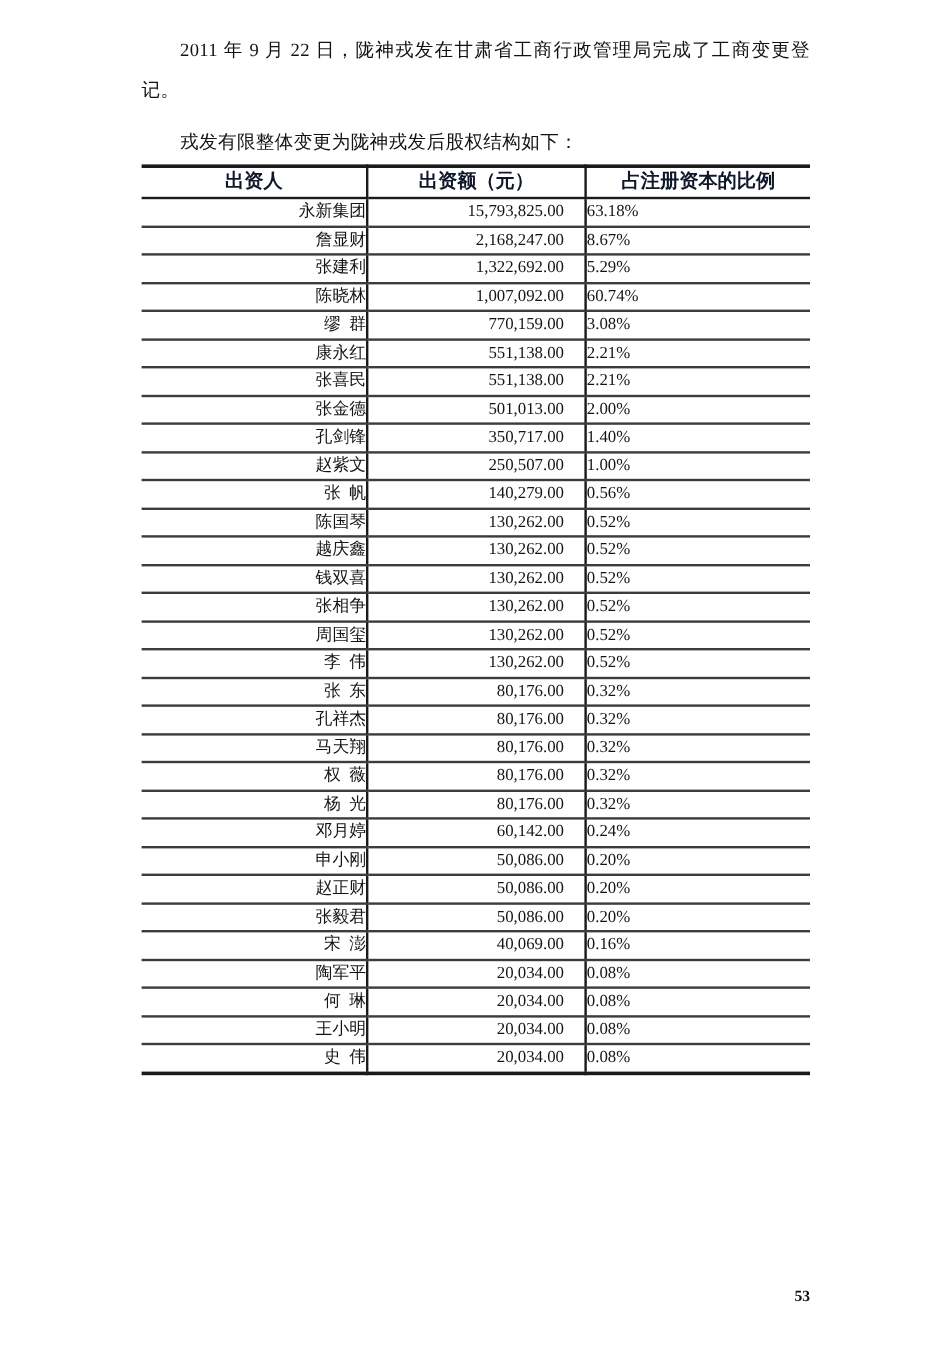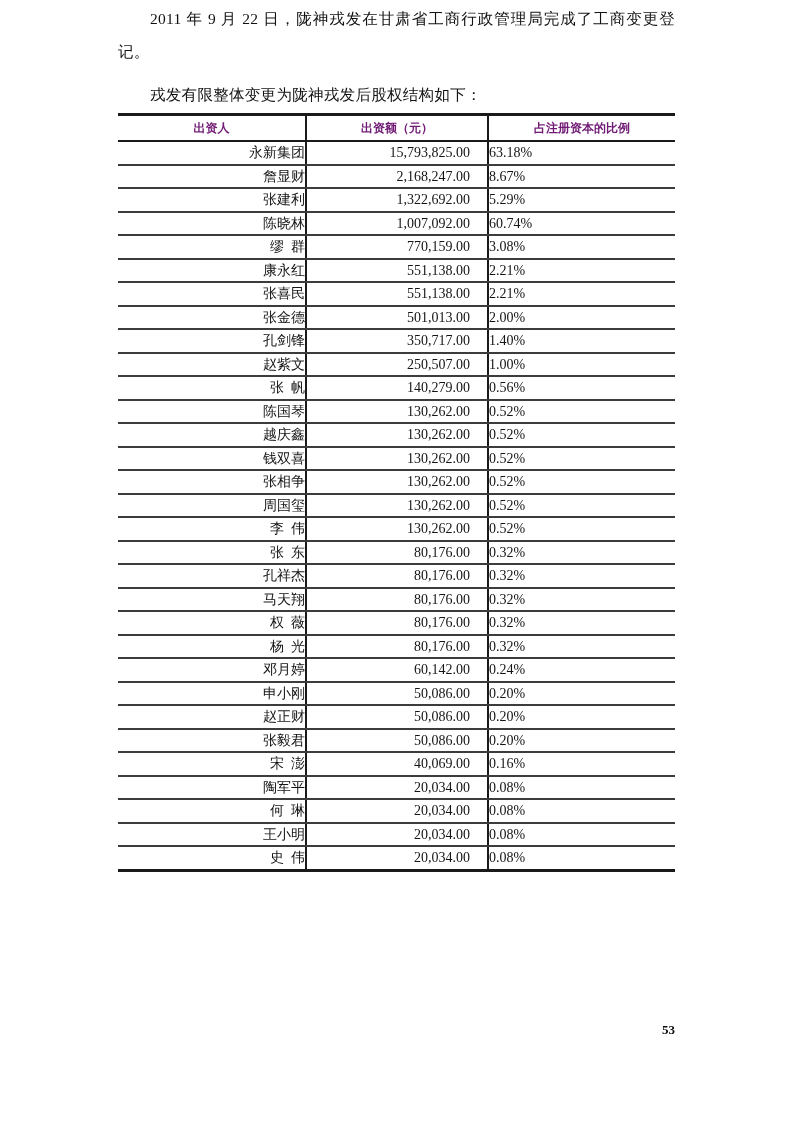--- a/index.html
+++ b/index.html
@@ -24,45 +24,45 @@
   }
   p.body-text {
     font-size: 15.5px;
     line-height: 33px;
     text-align: justify;
     letter-spacing: 0.3px;
     margin: 0;
     color: #121212;
   }
   p.p-first { margin-top: 91px; }
-  p.p-second { margin-top: 2px; }
+  p.p-second { margin-top: 26px; }
   p.p-third { margin-top: 10px; }
   p.indent { text-indent: 32px; }
 
   table.shareholder-table {
     border-collapse: collapse;
     table-layout: fixed;
     width: 557px;
     margin-top: 2px;
     border-top: 3px solid #1a1a1a;
     border-bottom: 3px solid #1a1a1a;
   }
   .col-investor   { width: 188px; }
   .col-amount     { width: 182px; }
   .col-percentage { width: 187px; }
 
   table.shareholder-table th {
-    font-size: 12px;
+    font-size: 16px;
     font-weight: bold;
     text-align: center;
     height: 24px;
     padding: 0;
     line-height: 24px;
     border-bottom: 2px solid #1a1a1a;
-    color: #701a75;
+    color: #0f172a;
   }
   table.shareholder-table td {
     font-size: 14px;
     height: 21.5px;
     line-height: 21.5px;
     padding: 0;
     border-bottom: 2px solid #3c3c3c;
     color: #141414;
     white-space: pre;
   }
@@ -74,21 +74,21 @@
   table.shareholder-table td:nth-child(2) {
     border-right: 2px solid #1a1a1a;
   }
   table.shareholder-table td:nth-child(1) { text-align: right; }
   table.shareholder-table td:nth-child(2) { text-align: right; padding-right: 17px; }
   table.shareholder-table td:nth-child(3) { padding-right: 10px; }
 
   .page-number {
     position: absolute;
     right: 118px;
-    top: 1022px;
+    top: 1072px;
     font-size: 13px;
     font-weight: bold;
     color: #0c0c0c;
   }
 </style>
 </head>
 <body>
 
 <div class="page">
   <div class="content">

